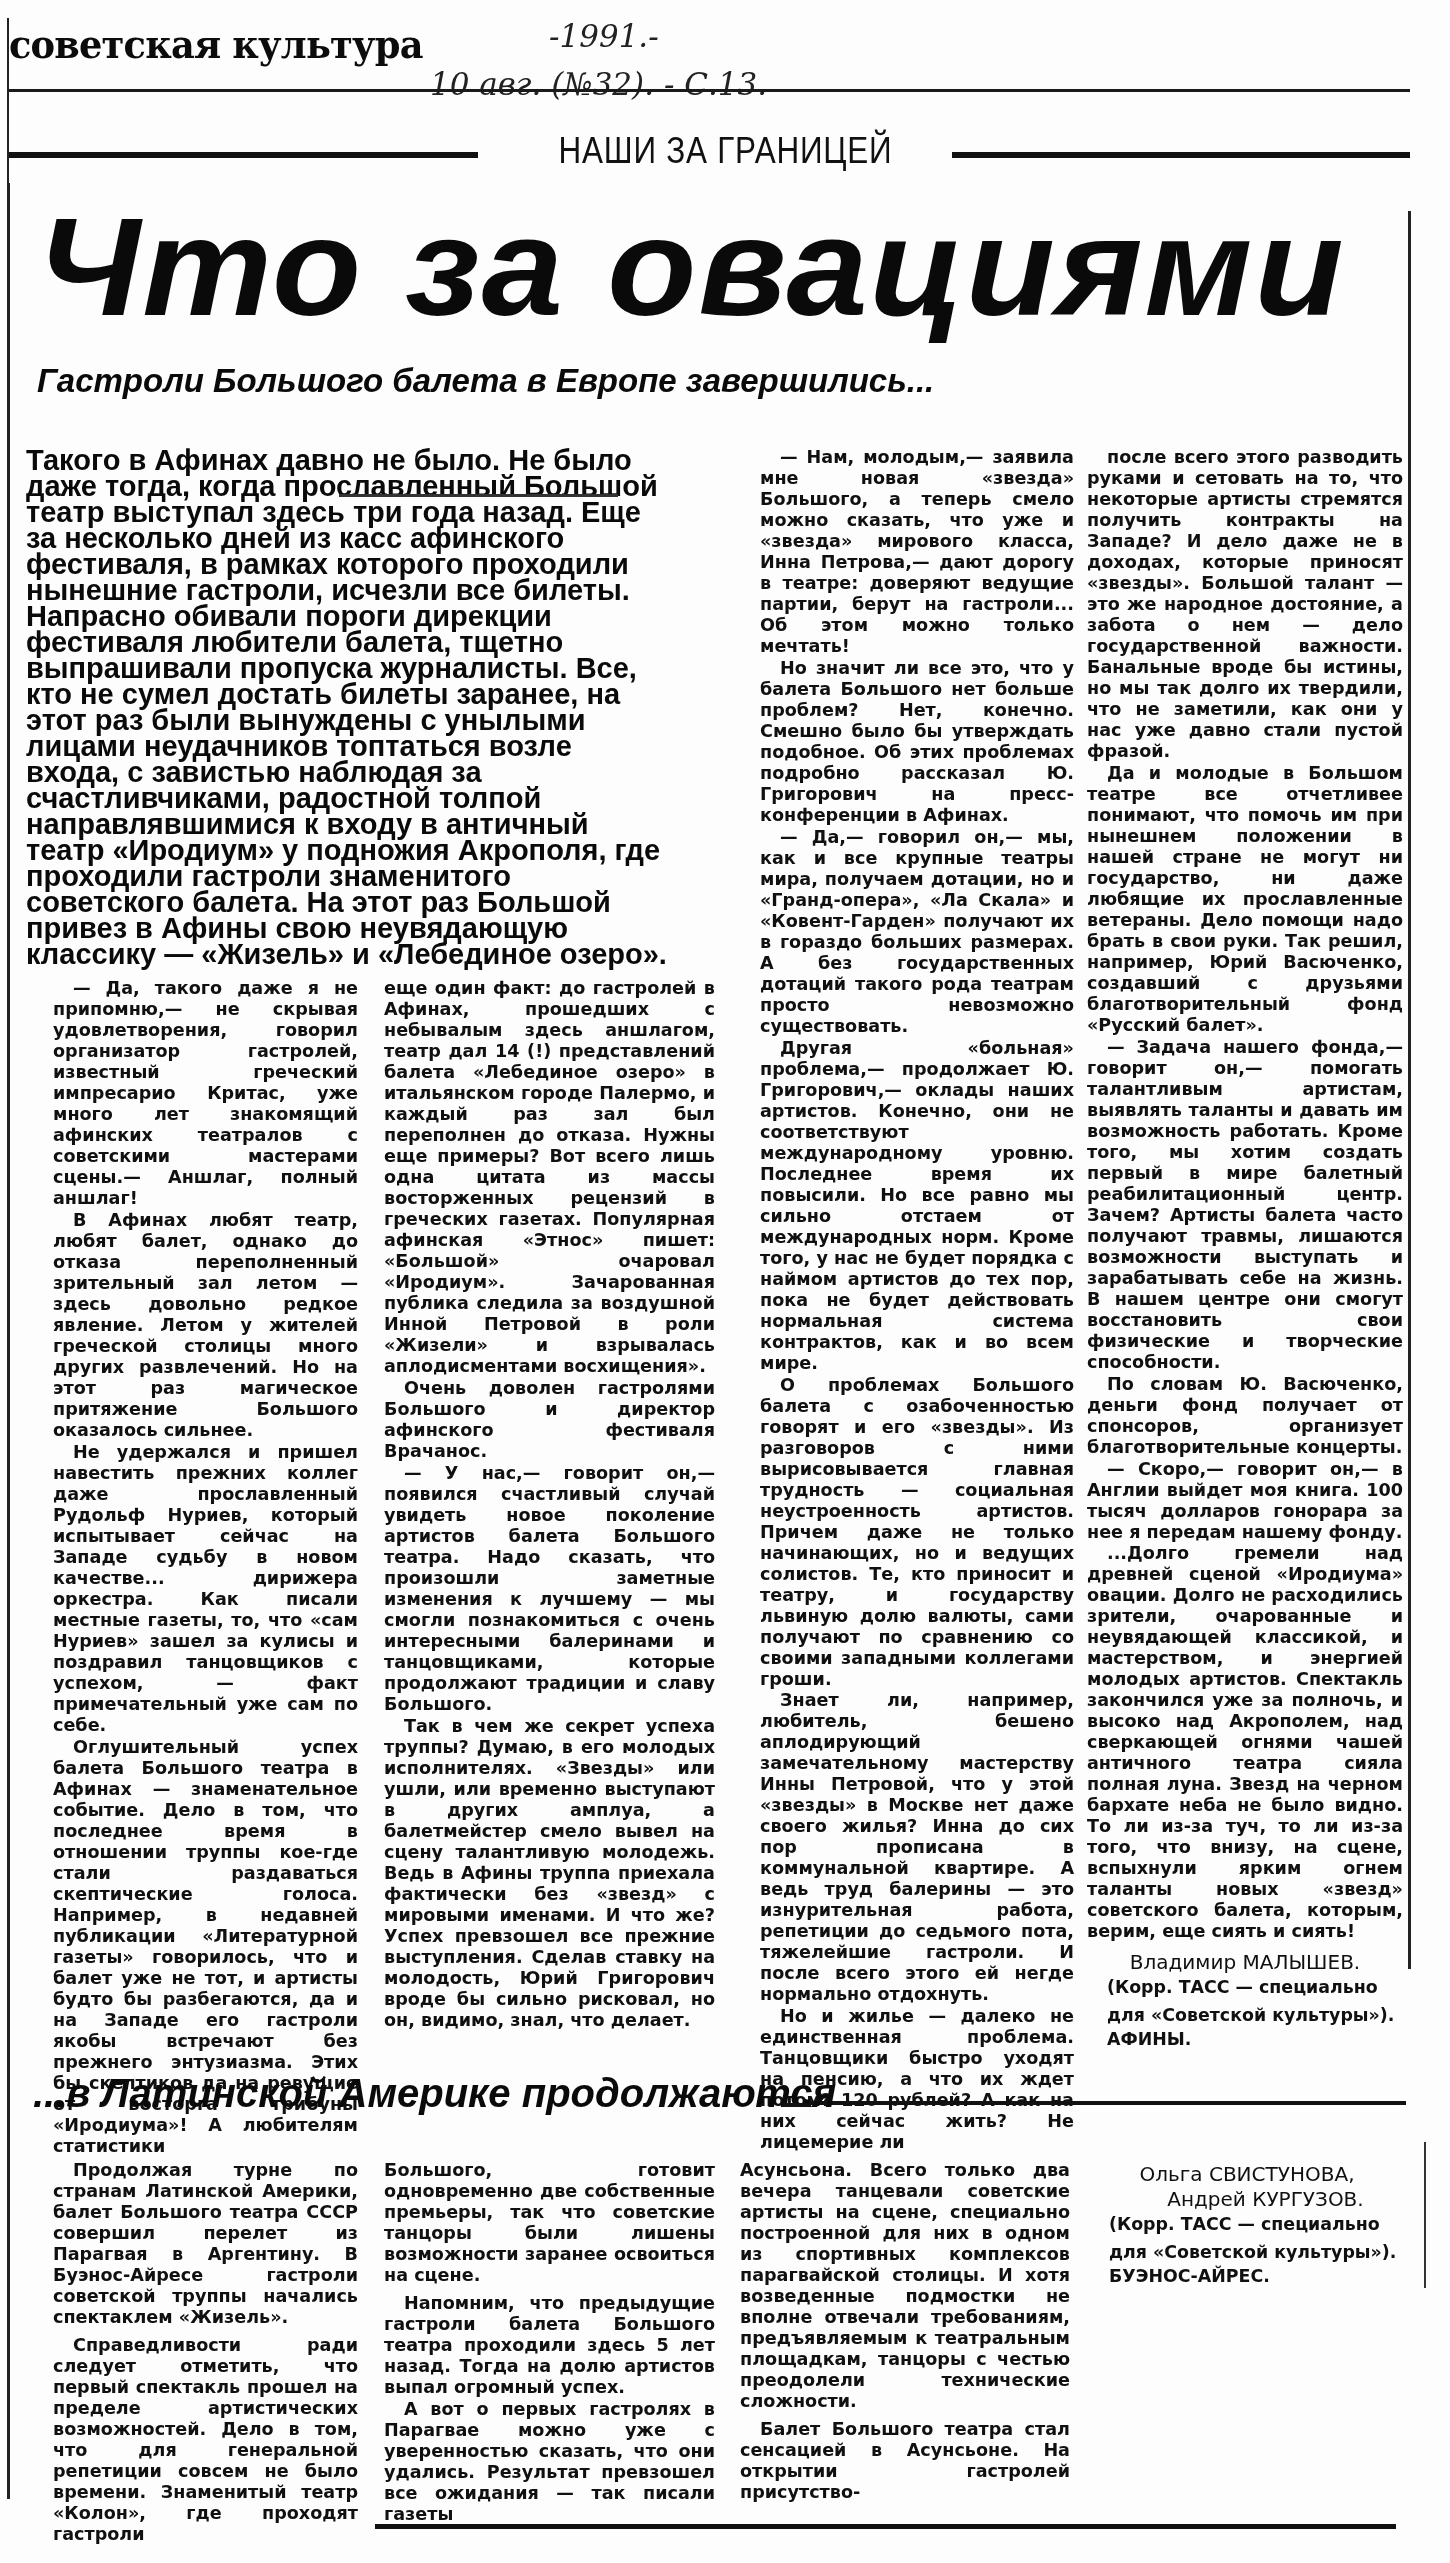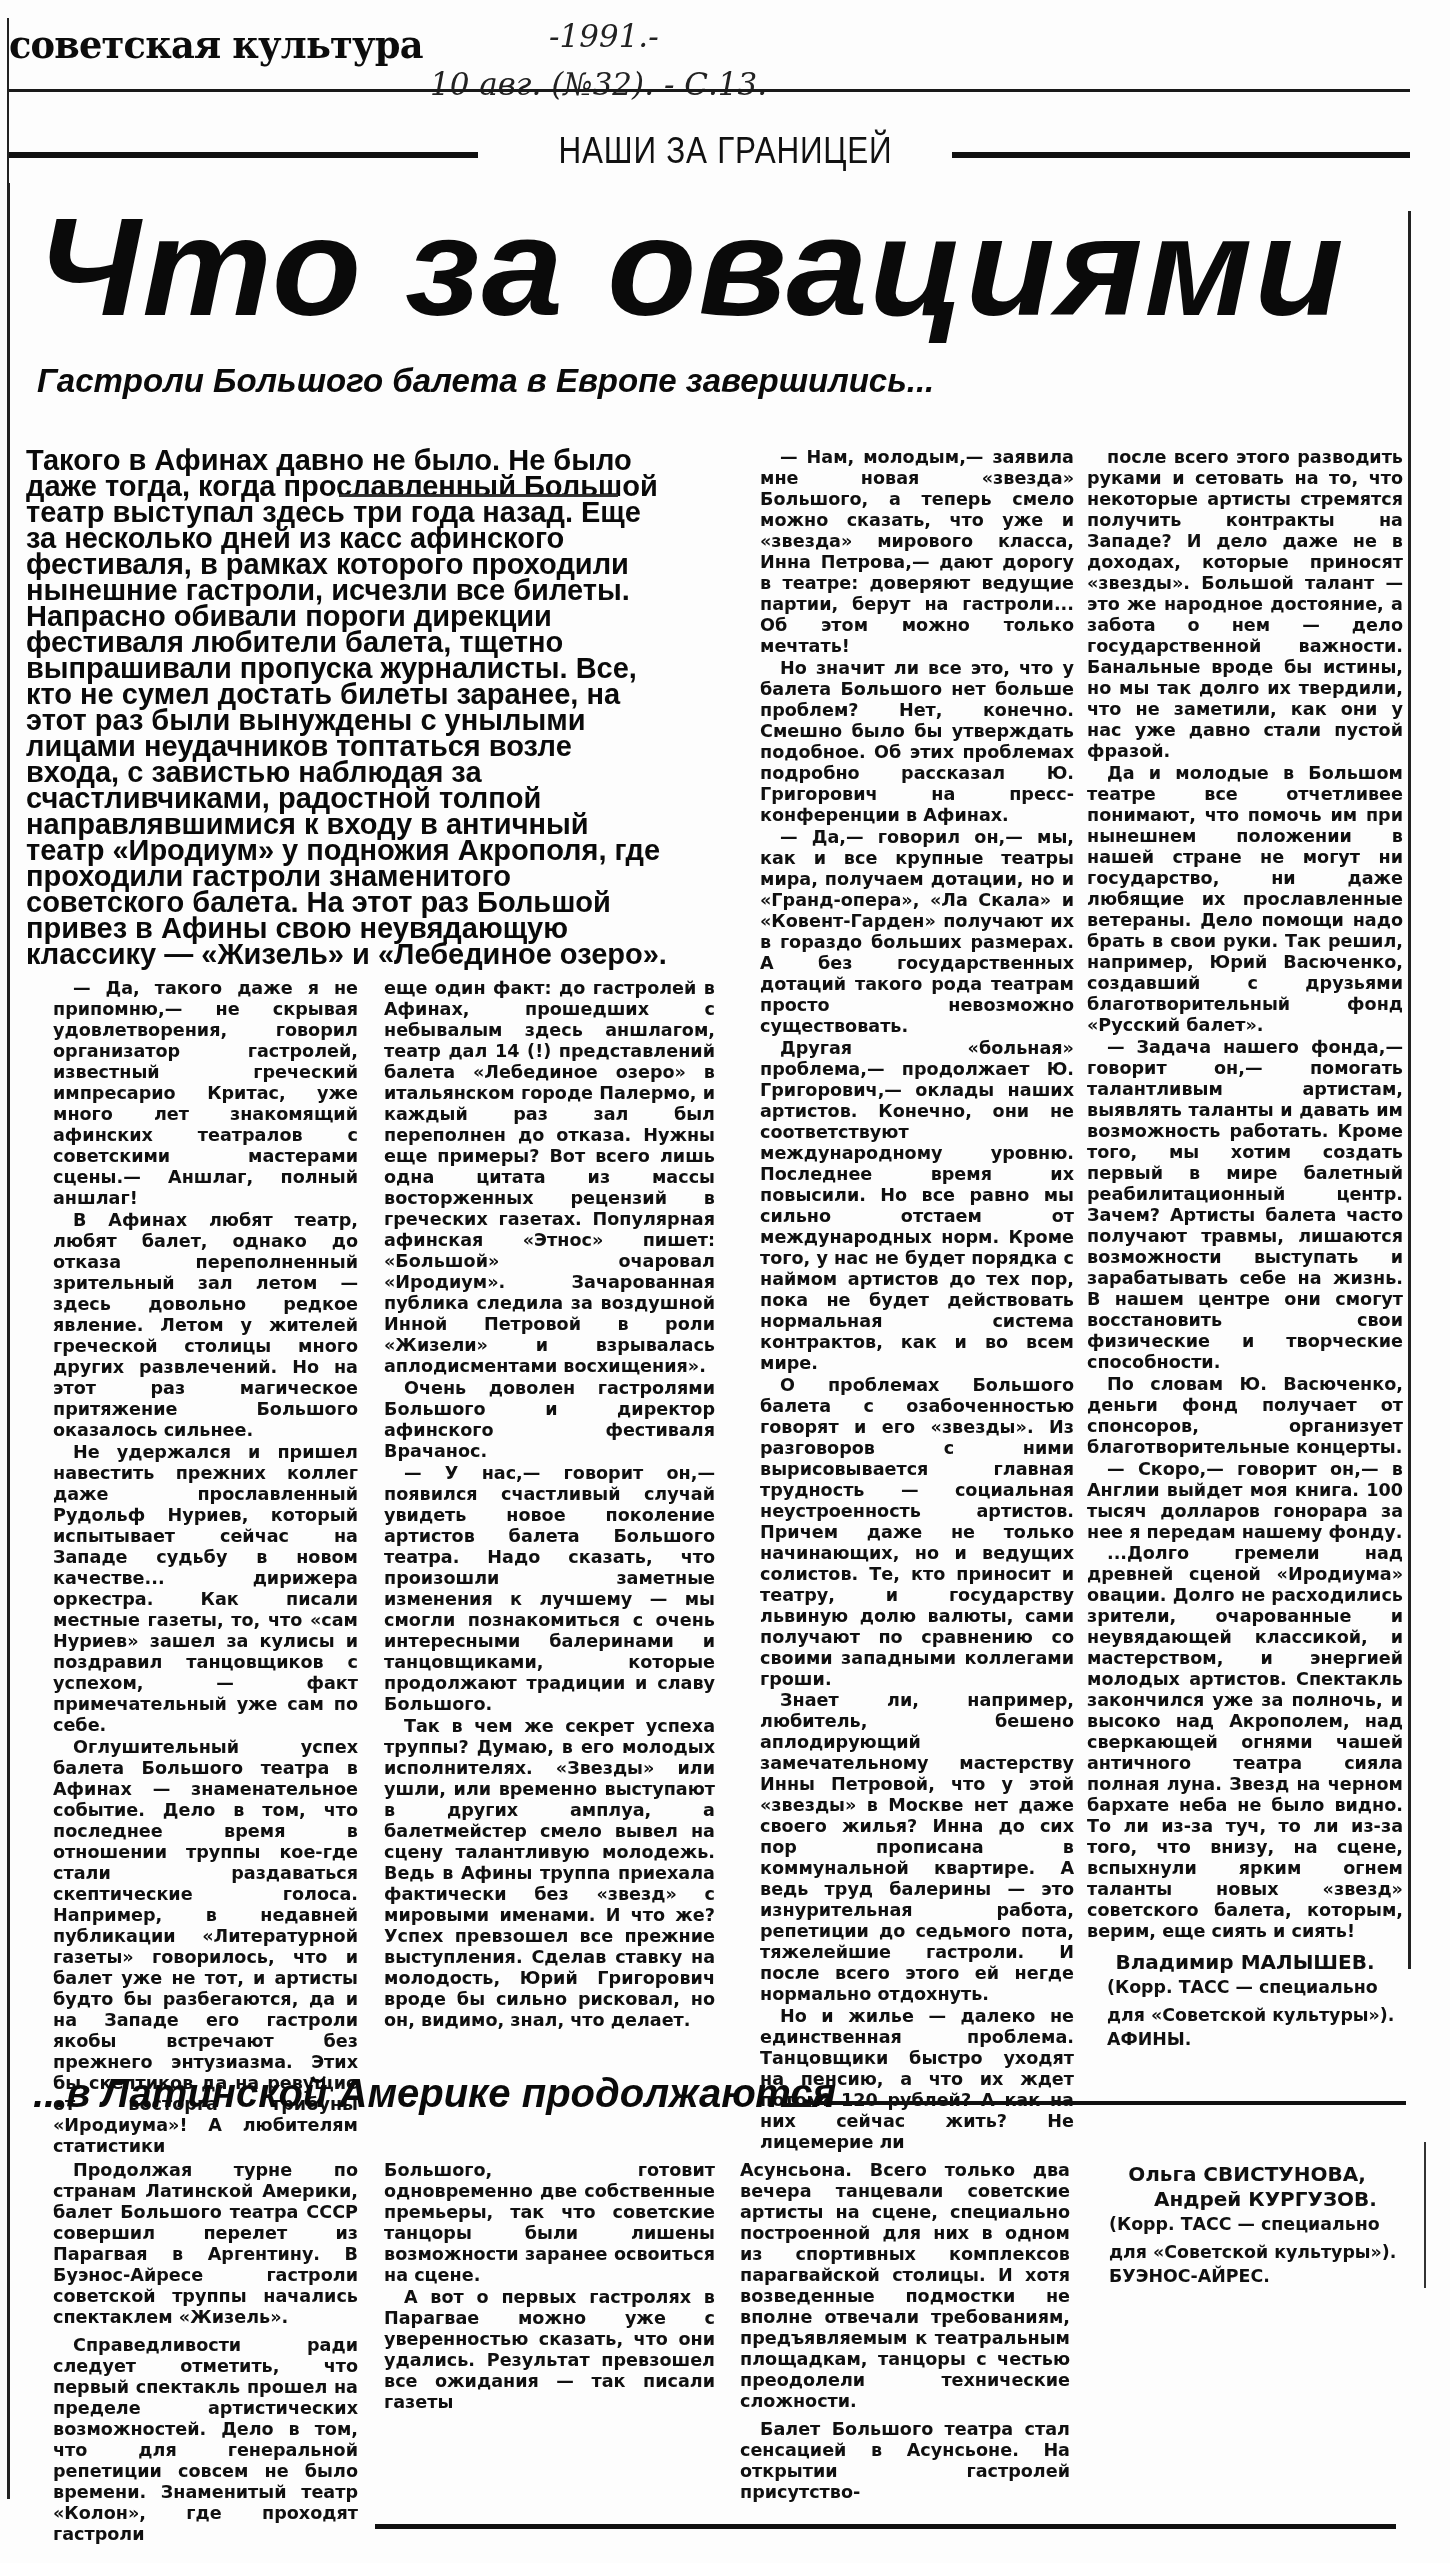--- a/index.html
+++ b/index.html
@@ -38,21 +38,21 @@
   .lead {
     left: 26px; top: 447px; width: 641px; font-family: "Liberation Sans", sans-serif; font-weight: bold;
     font-size: 29px; line-height: 26px; color: #0a0a0a;
   }
   .col {
     font-family: "DejaVu Sans", sans-serif; font-size: 17.6px; line-height: 21px; text-align: justify;
     color: #101010; font-weight: bold;
   }
   .col p { margin: 0; text-indent: 20px; }
   .col p + p { margin-top: 0.9px; }
-  .sig-name { text-align: center; font-size: 20px; font-weight: bold; margin-top: 9.2px; }
+  .sig-name { text-align: center; font-size: 20px; font-weight: normal; margin-top: 9.2px; }
   .sig-note { text-align: left; padding-left: 20px; font-size: 17.4px; line-height: 28px; font-weight: bold; }
   .sig-city { padding-left: 20px; font-size: 17.4px; font-weight: bold; }
   .hr-thick { height: 4.6px; background: #111; }
   .section2-head {
     left: 33px; top: 2071px; font-family: "Liberation Sans", sans-serif; font-weight: bold; font-style: italic;
     font-size: 40px; color: #0a0a0a;
   }
   .underline-mark { left: 339px; top: 494px; width: 279px; height: 2.7px; background: #333; }
 </style>
 </head>
@@ -114,20 +114,21 @@
 
 <div class="abs section2-head">...в Латинской Америке продолжаются</div>
 <div class="abs hr-thick" style="left:783px;top:2103px;width:27.5px;height:3.7px;"></div>
 
 <div class="abs col" style="left:53px;top:2160px;width:305px;">
   <p>Продолжая турне по странам Латинской Америки, балет Большого театра СССР совершил перелет из Парагвая в Аргентину. В Буэнос-Айресе гастроли советской труппы начались спектаклем «Жизель».</p>
   <p style="margin-top:7.3px">Справедливости ради следует отметить, что первый спектакль прошел на пределе артистических возможностей. Дело в том, что для генеральной репетиции совсем не было времени. Знаменитый театр «Колон», где проходят гастроли</p>
 </div>
 <div class="abs col" style="left:384px;top:2160px;width:331px;">
   <p style="text-indent:0">Большого, готовит одновременно две собственные премьеры, так что советские танцоры были лишены возможности заранее освоиться на сцене.</p>
+  <p style="margin-top:7.3px">Напомним, что предыдущие гастроли балета Большого театра проходили здесь 5 лет назад. Тогда на долю артистов выпал огромный успех.</p>
   <p>А вот о первых гастролях в Парагвае можно уже с уверенностью сказать, что они удались. Результат превзошел все ожидания — так писали газеты</p>
 </div>
 <div class="abs col" style="left:740px;top:2160px;width:330px;">
   <p style="text-indent:0">Асунсьона. Всего только два вечера танцевали советские артисты на сцене, специально построенной для них в одном из спортивных комплексов парагвайской столицы. И хотя возведенные подмостки не вполне отвечали требованиям, предъявляемым к театральным площадкам, танцоры с честью преодолели технические сложности.</p>
   <p style="margin-top:7.3px">Балет Большого театра стал сенсацией в Асунсьоне. На открытии гастролей присутство-</p>
 </div>
 <div class="abs col" style="left:1089px;top:2160px;width:316px;">
   <div class="sig-name" style="margin-top:3.7px;">Ольга СВИСТУНОВА,</div>
   <div class="sig-name" style="margin-top:4px;padding-left:37px;">Андрей КУРГУЗОВ.</div>
   <div class="sig-note">(Корр. ТАСС — специально для «Советской культуры»).</div>

